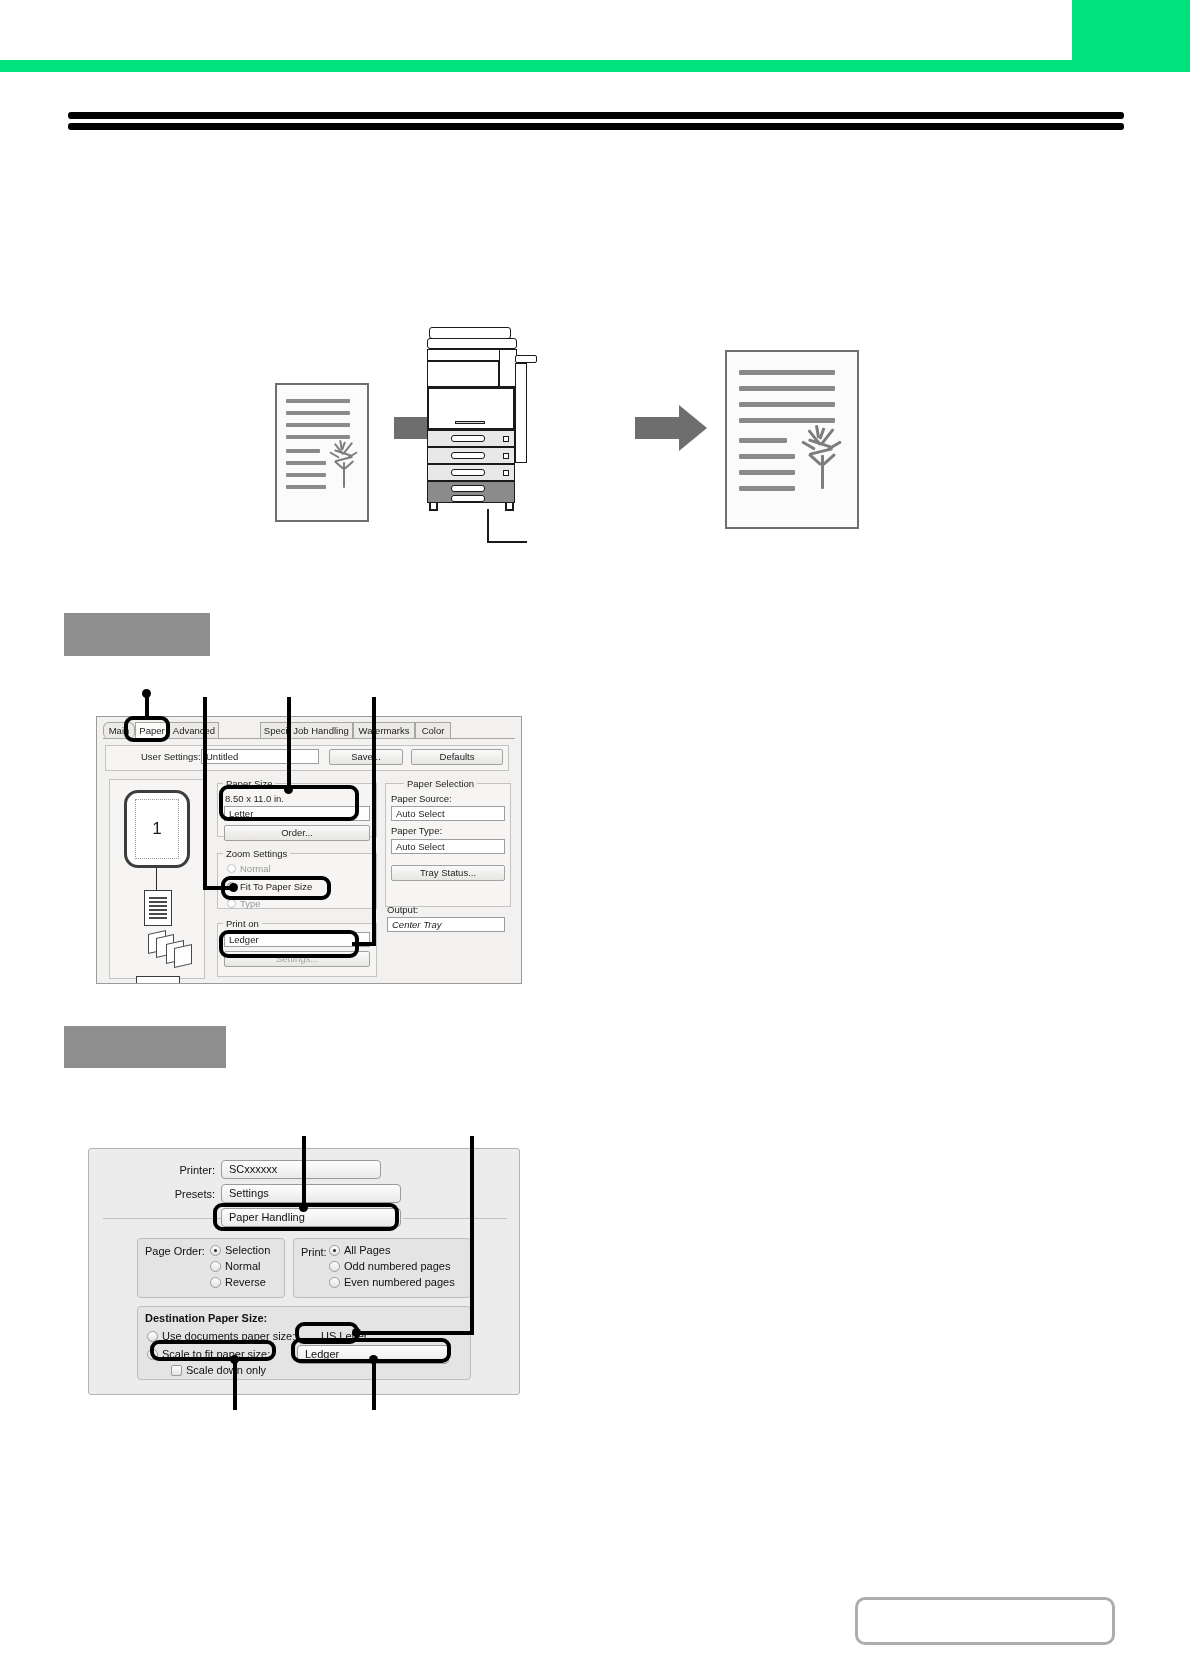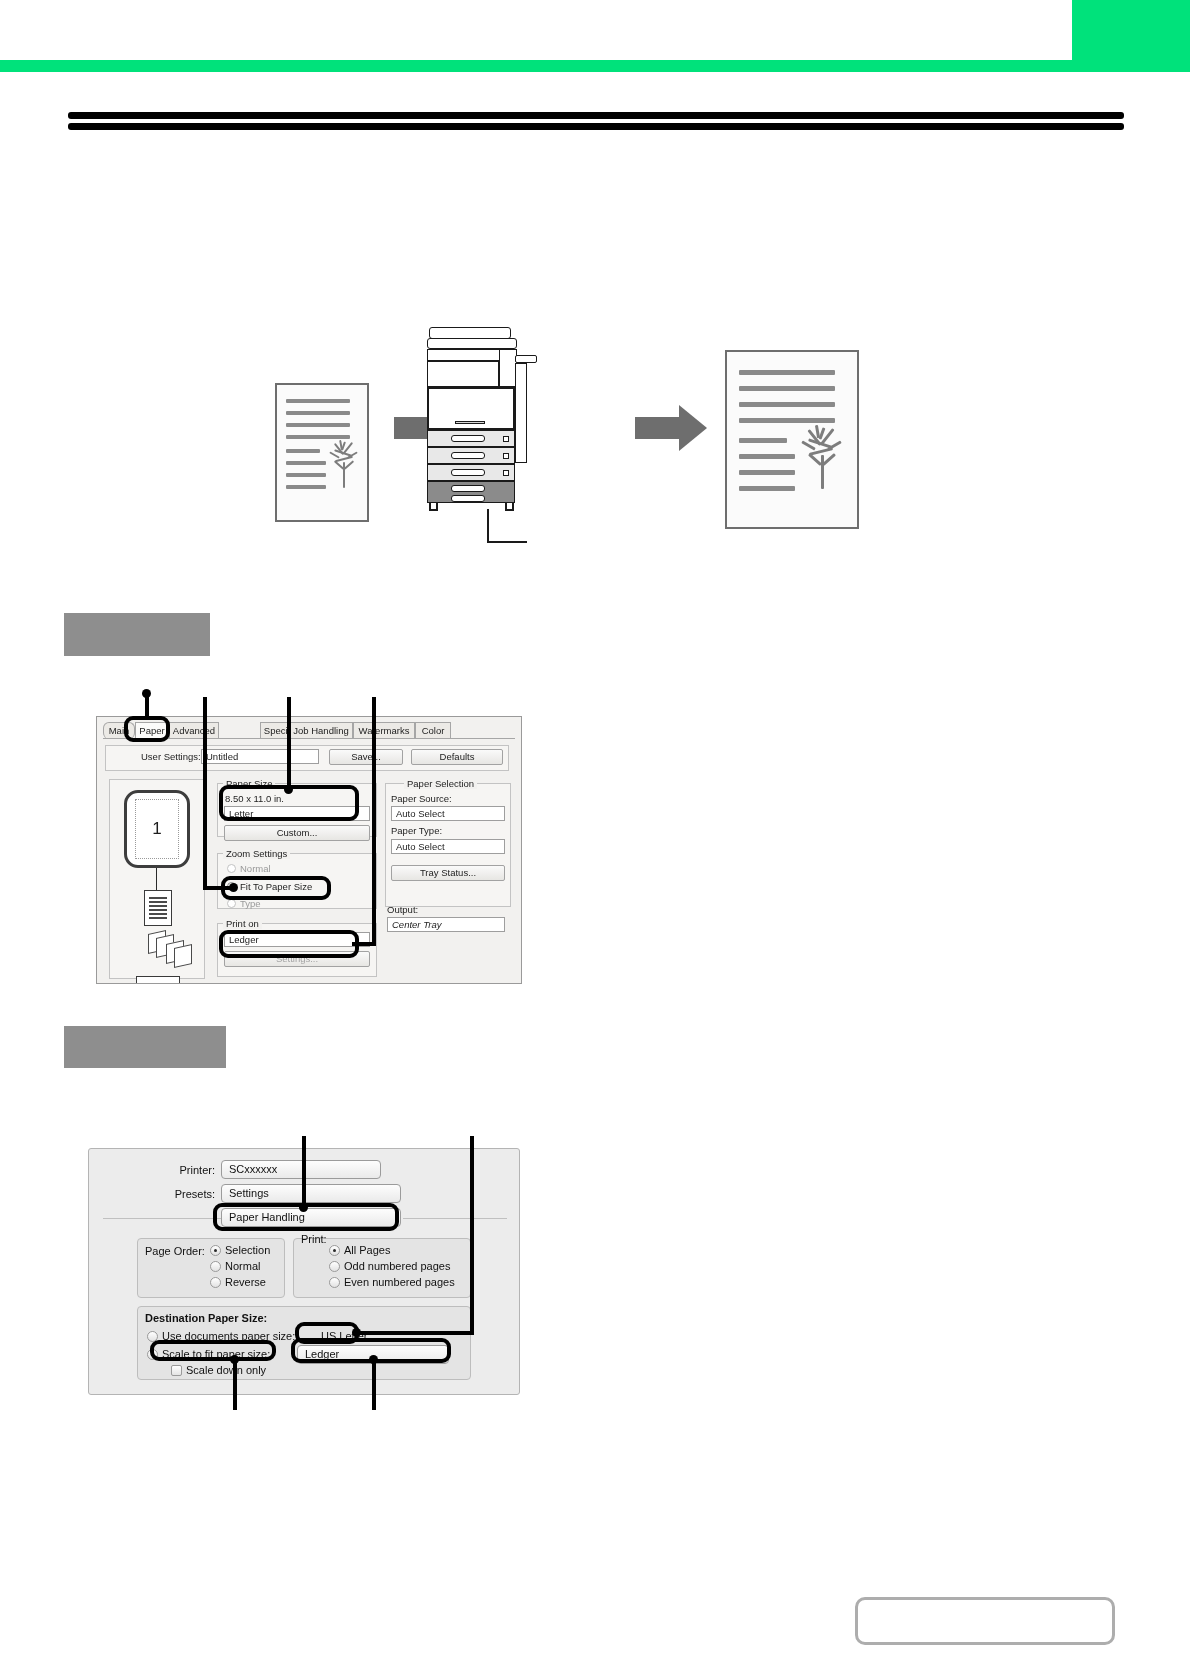--- a/index.html
+++ b/index.html
@@ -253,21 +253,21 @@
     <div style="position:absolute;left:16px;top:196px;width:62px;height:28px;">
       <div style="position:absolute;left:10px;top:0;width:42px;height:6px;border:1.5px solid #3a3a3a;background:#fff;"></div>
       <div style="position:absolute;left:2px;top:7px;width:56px;height:20px;border:1.5px solid #3a3a3a;background:#e9e9e9;"></div>
     </div>
   </div>
 
   <div class="grp" style="left:120px;top:66px;width:160px;height:54px;"></div>
   <div class="grp-title" style="left:126px;top:61px;">Paper Size</div>
   <div class="lbl" style="left:128px;top:76px;">8.50 x 11.0 in.</div>
   <div class="combo" style="left:127px;top:89px;width:146px;">Letter</div>
-  <div class="btn" style="left:127px;top:108px;width:146px;">Custom...</div>
+  <div class="btn" style="left:127px;top:108px;width:146px;">Order...</div>
 
   <div class="grp" style="left:120px;top:136px;width:160px;height:56px;"></div>
   <div class="grp-title" style="left:126px;top:131px;">Zoom Settings</div>
   <span class="radio dim" style="left:130px;top:147px;"></span>
   <div class="lbl" style="left:143px;top:146px;color:#9a9a9a;">Normal</div>
   <span class="radio on" style="left:130px;top:165px;"></span>
   <div class="lbl" style="left:143px;top:164px;">Fit To Paper Size</div>
   <span class="radio dim" style="left:130px;top:182px;"></span>
   <div class="lbl" style="left:143px;top:181px;color:#9a9a9a;">Type</div>
 
@@ -321,21 +321,21 @@
   <div class="mac-panel" style="left:48px;top:89px;width:148px;height:60px;"></div>
   <div class="mac-txt" style="left:56px;top:96px;">Page Order:</div>
   <span class="mac-radio on" style="left:121px;top:96px;"></span>
   <div class="mac-txt" style="left:136px;top:95px;">Selection</div>
   <span class="mac-radio" style="left:121px;top:112px;"></span>
   <div class="mac-txt" style="left:136px;top:111px;">Normal</div>
   <span class="mac-radio" style="left:121px;top:128px;"></span>
   <div class="mac-txt" style="left:136px;top:127px;">Reverse</div>
 
   <div class="mac-panel" style="left:204px;top:89px;width:178px;height:60px;"></div>
-  <div class="mac-txt" style="left:212px;top:84px;">Print:</div>
+  <div class="mac-txt" style="left:212px;top:97px;">Print:</div>
   <span class="mac-radio on" style="left:240px;top:96px;"></span>
   <div class="mac-txt" style="left:255px;top:95px;">All Pages</div>
   <span class="mac-radio" style="left:240px;top:112px;"></span>
   <div class="mac-txt" style="left:255px;top:111px;">Odd numbered pages</div>
   <span class="mac-radio" style="left:240px;top:128px;"></span>
   <div class="mac-txt" style="left:255px;top:127px;">Even numbered pages</div>
 
   <div class="mac-panel" style="left:48px;top:157px;width:334px;height:74px;"></div>
   <div class="mac-txt" style="left:56px;top:163px;font-weight:bold;">Destination Paper Size:</div>
 

